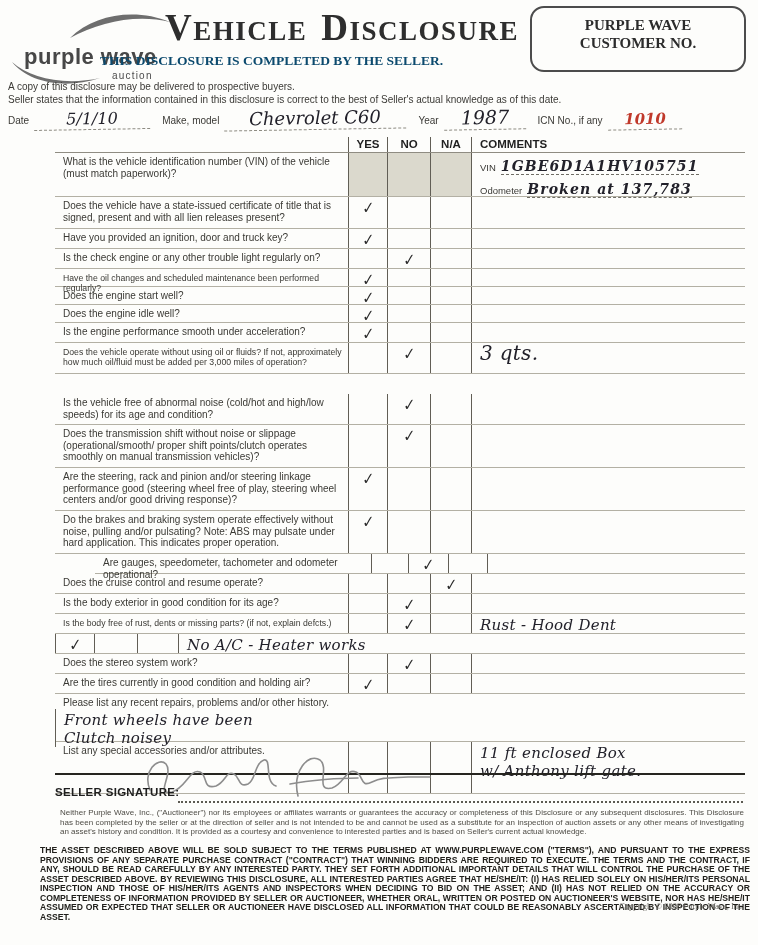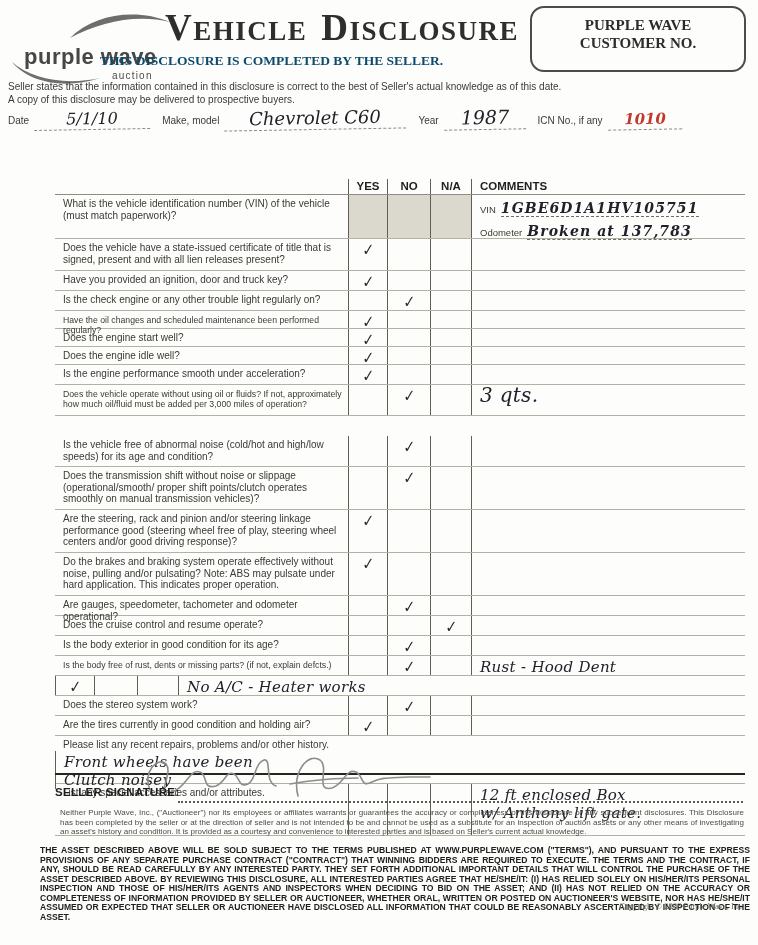--- a/index.html
+++ b/index.html
@@ -31,21 +31,21 @@
   .fvalue{display:inline-block;border-bottom:1px dashed #8d8b82;text-align:center;margin-left:5px;
           transform:rotate(-1deg);padding:0 2px 1px 2px;}
   .hand{font-family:"DejaVu Serif",serif;font-style:italic;color:#22212a;}
   .v0{width:112px;font-size:16px;}
   .v1{width:178px;font-size:18px;}
   .v2{width:78px;font-size:19px;}
   .v3{width:70px;font-size:15px;font-weight:bold;}
 
   
   .tbl{position:absolute;left:55px;top:137px;width:690px;}
-  .thead{display:flex;height:16px;border-bottom:1px solid #8f8c82;box-sizing:border-box;margin-top:42px;}
+  .thead{display:flex;height:16px;border-bottom:1px solid #8f8c82;box-sizing:border-box;}
   .cell{box-sizing:border-box;}
   .hq,.q{width:293px;}
   .m{width:39px;border-left:1px solid #615e55;text-align:center;}
   .cn{width:43px;}
   .ca{width:41px;}
   .cc{width:274px;border-left:1px solid #615e55;padding:2px 0 0 8px;}
   .th{font-weight:bold;font-size:11.5px;color:#1f1f1f;padding-top:1px;}
   .thc{text-align:left;}
   .tr{display:flex;border-bottom:1px solid #b3b0a4;box-sizing:border-box;}
   .q{font-size:10px;line-height:11.5px;padding:3px 6px 0 8px;color:#3a3934;}
@@ -88,22 +88,22 @@
   <div class="title" id="title"><span class="t-word"><span class="t-cap">V</span><span class="t-rest">EHICLE</span></span><span class="t-word"><span class="t-cap">D</span><span class="t-rest">ISCLOSURE</span></span></div>
 
   <div class="cust-box">
     <div>PURPLE WAVE</div>
     <div>CUSTOMER NO.</div>
   </div>
 
   <div class="subtitle">THIS DISCLOSURE IS COMPLETED BY THE SELLER.</div>
 
   <div class="statement">
+    <div>A copy of this disclosure may be delivered to prospective buyers.</div>
     <div>Seller states that the information contained in this disclosure is correct to the best of Seller's actual knowledge as of this date.</div>
-    <div>A copy of this disclosure may be delivered to prospective buyers.</div>
   </div>
 
   <div class="fields" id="fields"><span class="field"><span class="flabel">Date</span><span class="fvalue hand v0">5/1/10</span></span><span class="field"><span class="flabel">Make, model</span><span class="fvalue hand v1">Chevrolet C60</span></span><span class="field"><span class="flabel">Year</span><span class="fvalue hand v2">1987</span></span><span class="field"><span class="flabel">ICN No., if any</span><span class="fvalue hand v3" style="color: rgb(192, 57, 43);">1010</span></span></div>
 
   <div class="tbl">
     <div class="thead">
       <div class="cell hq"></div>
       <div class="cell m th">YES</div>
       <div class="cell m cn th">NO</div>
       <div class="cell m ca th">N/A</div>
@@ -199,21 +199,21 @@
           <div class="cell m ca"></div>
           <div class="cell cc"></div>
         </div>
         <div class="tr" style="height: 43px;">
           <div class="cell q">Do the brakes and braking system operate effectively without noise, pulling and/or pulsating? Note: ABS may pulsate under hard application.  This indicates proper operation.</div>
           <div class="cell m"><span class="check">✓</span></div>
           <div class="cell m cn"></div>
           <div class="cell m ca"></div>
           <div class="cell cc"></div>
         </div>
-        <div class="tr" style="height: 20px;">
+        <div class="tr" style="height: 20px; margin-left: 40px;">
           <div class="cell q">Are gauges, speedometer, tachometer and odometer operational?</div>
           <div class="cell m"></div>
           <div class="cell m cn"><span class="check">✓</span></div>
           <div class="cell m ca"></div>
           <div class="cell cc"></div>
         </div>
         <div class="tr" style="height: 20px;">
           <div class="cell q">Does the cruise control and resume operate?</div>
           <div class="cell m"></div>
           <div class="cell m cn"></div>
@@ -267,21 +267,21 @@
             <div class="c-line"><span class="hand">Front wheels have been</span></div>
             <div class="c-line"><span class="hand">Clutch noisey</span></div>
           </div>
         </div>
         <div class="tr" style="height: 52px;">
           <div class="cell q">List any special accessories and/or attributes.</div>
           <div class="cell m"></div>
           <div class="cell m cn"></div>
           <div class="cell m ca"></div>
           <div class="cell cc">
-            <div class="c-line"><span class="hand">12 ft enclosed Box</span></div>
+            <div class="c-line"><span class="hand">11 ft enclosed Box</span></div>
             <div class="c-line"><span class="hand">w/ Anthony lift gate.</span></div>
           </div>
         </div>
       </div>
   </div>
 
   <div class="sig-rule"></div>
 
   <svg class="sig-script" width="310" height="52" viewBox="0 0 310 52">
     <g stroke="#8d8d8d" fill="none" stroke-width="1.6" stroke-linecap="round">

